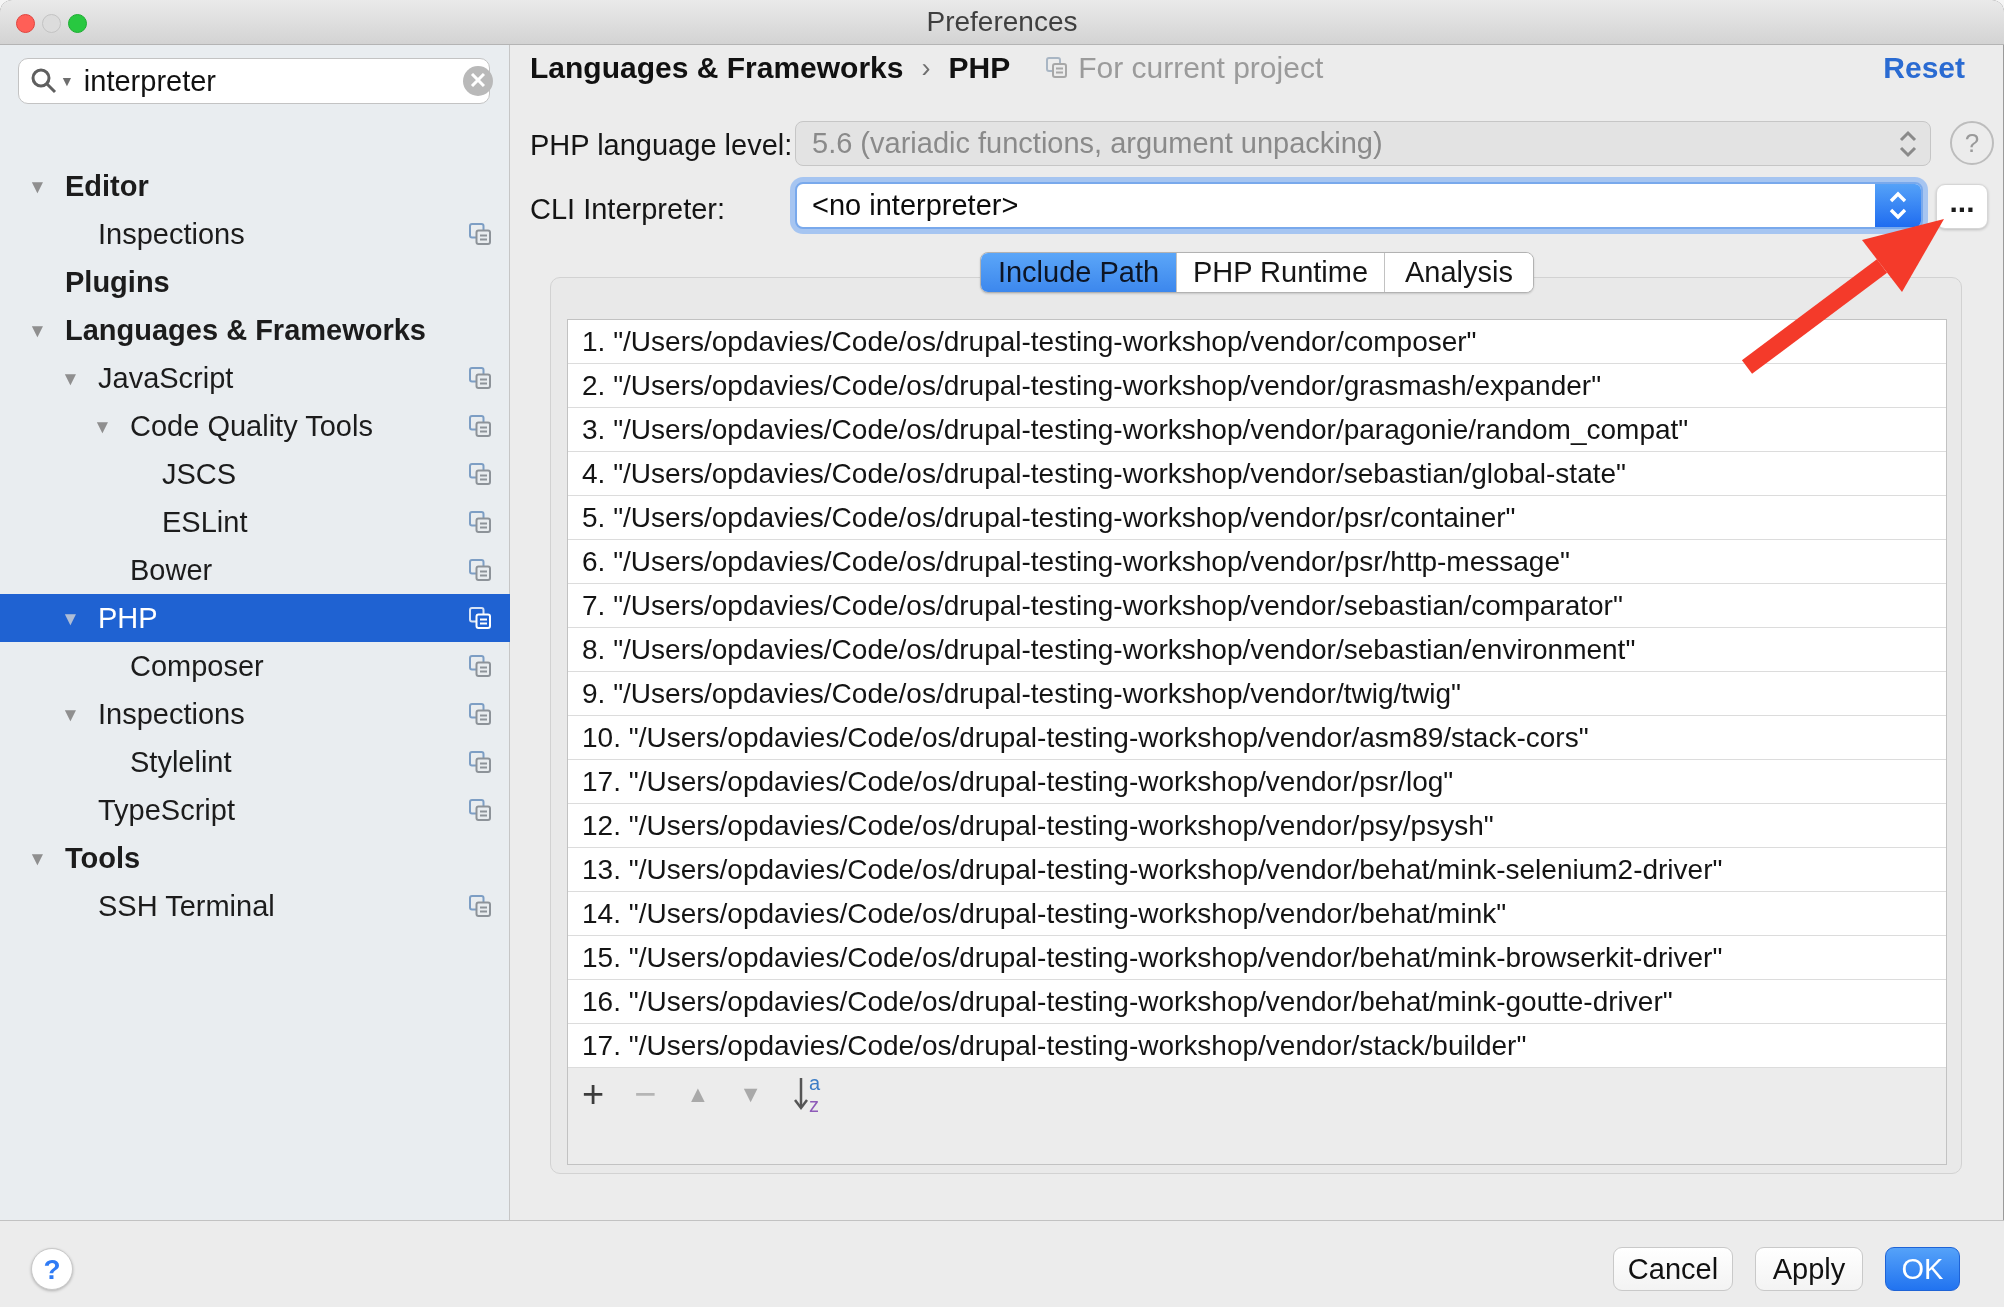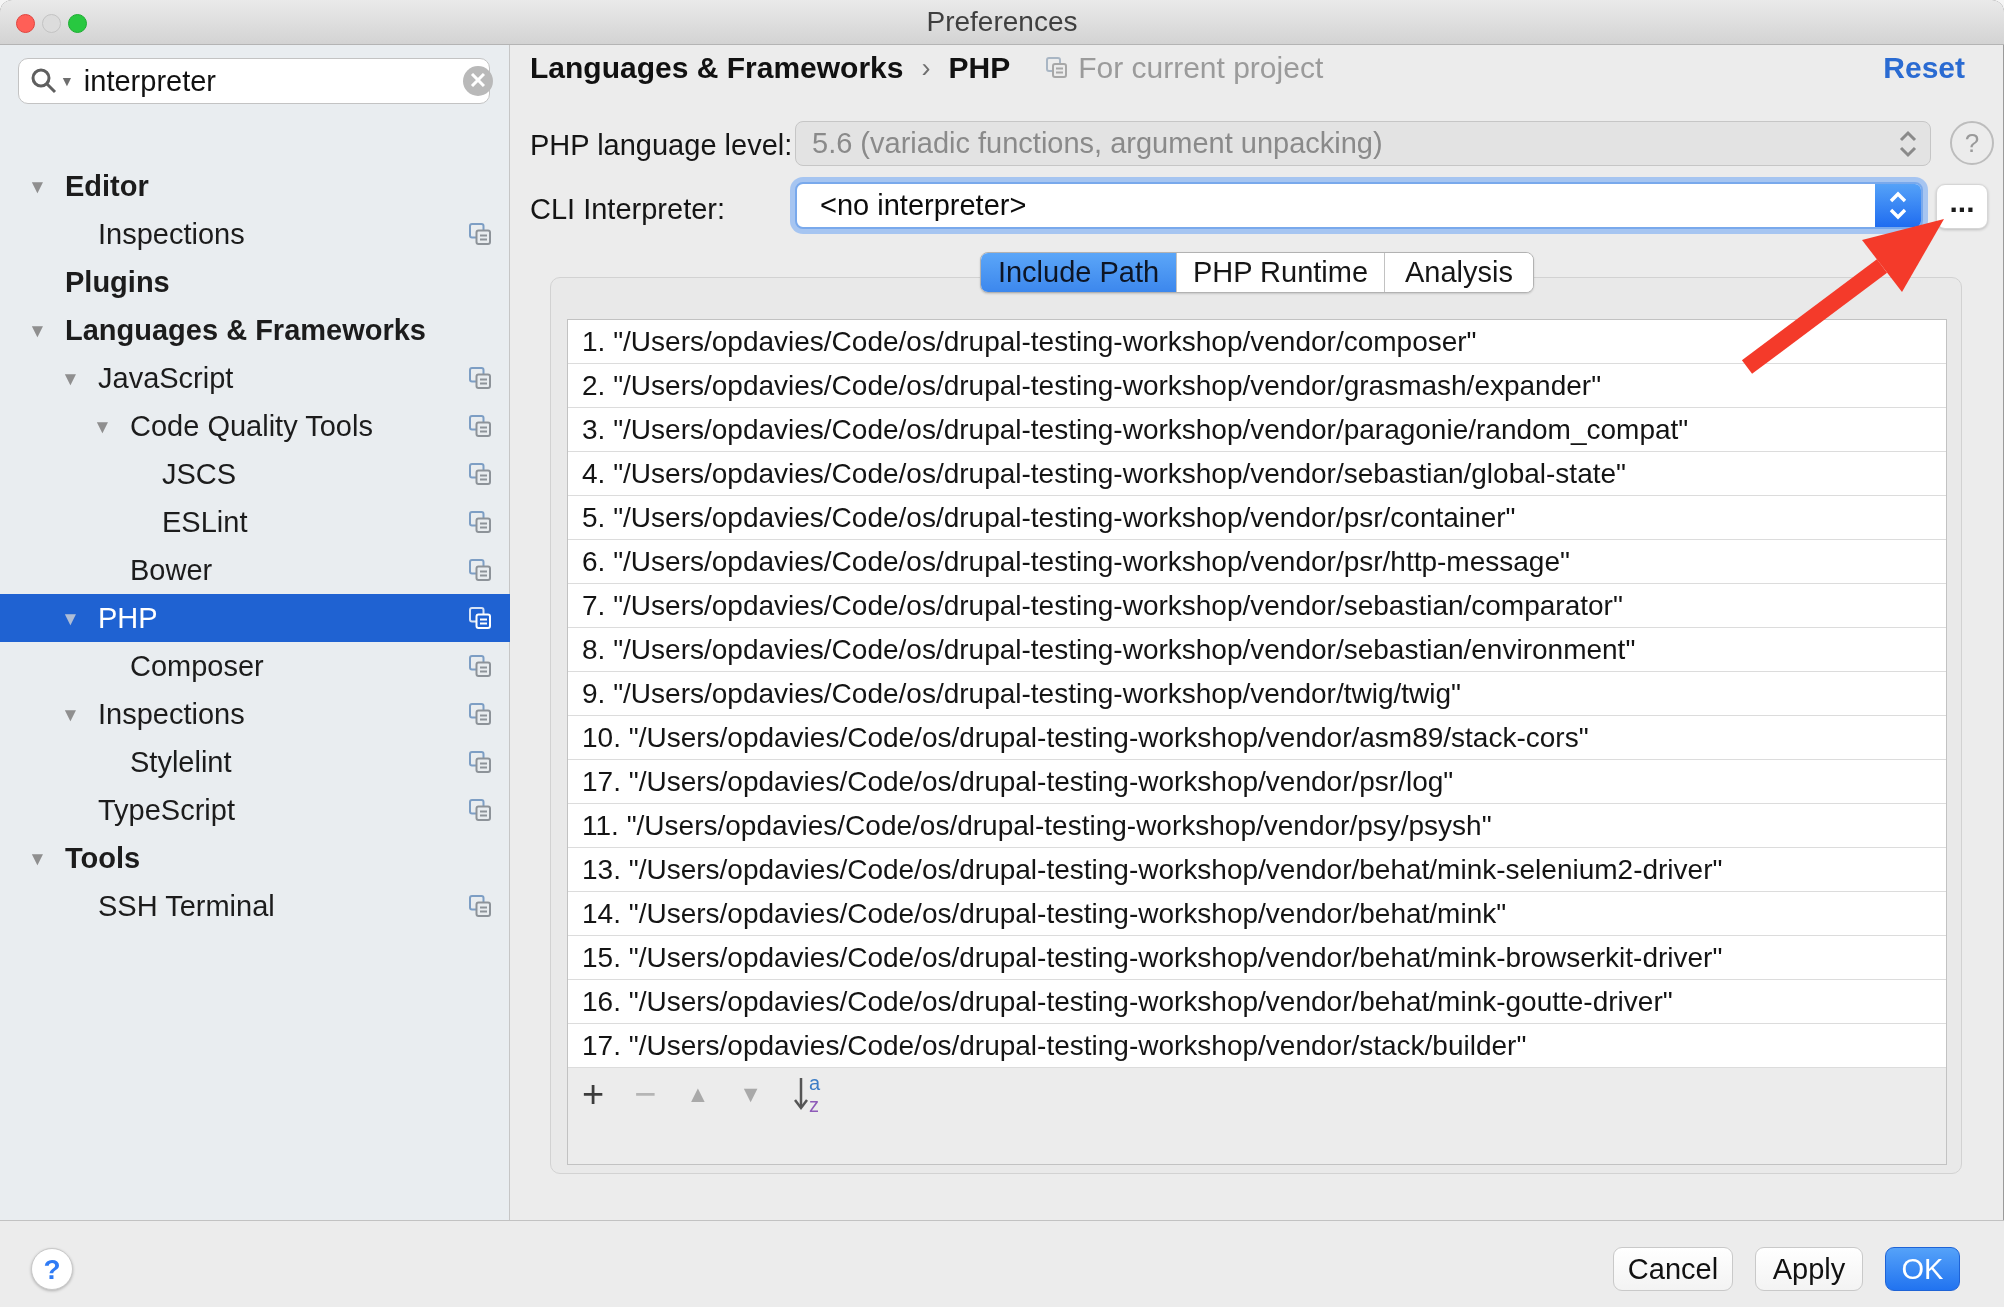--- a/index.html
+++ b/index.html
@@ -54,21 +54,21 @@
   .scope .csi2-ln{stroke:#a7a7a7;}
   .reset{position:absolute;right:39px;top:48px;height:40px;line-height:40px;font-size:30px;font-weight:bold;color:#2a6bd2;cursor:pointer;text-align:center;}
   
   .flabel{position:absolute;left:530px;font-size:29px;color:#151515;}
   .combo{position:absolute;box-sizing:border-box;border-radius:8px;display:flex;align-items:center;}
   .combo.disabled{left:795px;top:121px;width:1136px;height:45px;background:#e3e3e3;border:1px solid #c6c6c6;}
   .combo.disabled .val{flex:1;padding-left:16px;font-size:29px;color:#8a8a8a;white-space:nowrap;overflow:hidden;}
   .combo.disabled .step{width:44px;display:flex;flex-direction:column;align-items:center;gap:2px;}
   .combo.focused{left:795px;top:182px;width:1128px;height:47px;background:#fff;border:2px solid #79a9ec;
                  box-shadow:0 0 0 5px rgba(110,165,245,.55);}
-  .combo.focused .val{flex:1;padding-left:23px;font-size:29px;color:#0c0c0c;}
+  .combo.focused .val{flex:1;padding-left:15px;font-size:29px;color:#0c0c0c;}
   .bluestep{width:46px;align-self:stretch;background:linear-gradient(180deg,#55a2f8,#1f6cf0);
             border-radius:0 6px 6px 0;display:flex;flex-direction:column;align-items:center;justify-content:center;gap:3px;}
   .helpcircle{position:absolute;left:1950px;top:121px;width:44px;height:44px;border:2px solid #bdbdbd;border-radius:50%;
               box-sizing:border-box;text-align:center;line-height:40px;font-size:26px;color:#9a9a9a;}
   .browse{position:absolute;left:1936px;top:184px;width:52px;height:45px;background:#fff;border:1px solid #d6d6d6;
           border-radius:9px;box-shadow:0 1px 3px rgba(0,0,0,.2);box-sizing:border-box;
           text-align:center;font-size:30px;font-weight:bold;color:#1a1a1a;line-height:34px;}
   
   .panel{position:absolute;left:550px;top:277px;width:1412px;height:897px;background:#e9e9e9;
          border:1px solid #d2d2d2;border-radius:10px;box-sizing:border-box;}
@@ -320,21 +320,21 @@
           <div class="lrow">2. "/Users/opdavies/Code/os/drupal-testing-workshop/vendor/grasmash/expander"</div>
           <div class="lrow">3. "/Users/opdavies/Code/os/drupal-testing-workshop/vendor/paragonie/random_compat"</div>
           <div class="lrow">4. "/Users/opdavies/Code/os/drupal-testing-workshop/vendor/sebastian/global-state"</div>
           <div class="lrow">5. "/Users/opdavies/Code/os/drupal-testing-workshop/vendor/psr/container"</div>
           <div class="lrow">6. "/Users/opdavies/Code/os/drupal-testing-workshop/vendor/psr/http-message"</div>
           <div class="lrow">7. "/Users/opdavies/Code/os/drupal-testing-workshop/vendor/sebastian/comparator"</div>
           <div class="lrow">8. "/Users/opdavies/Code/os/drupal-testing-workshop/vendor/sebastian/environment"</div>
           <div class="lrow">9. "/Users/opdavies/Code/os/drupal-testing-workshop/vendor/twig/twig"</div>
           <div class="lrow">10. "/Users/opdavies/Code/os/drupal-testing-workshop/vendor/asm89/stack-cors"</div>
           <div class="lrow">17. "/Users/opdavies/Code/os/drupal-testing-workshop/vendor/psr/log"</div>
-          <div class="lrow">11. "/Users/opdavies/Code/os/drupal-testing-workshop/vendor/psy/psysh"</div>
+          <div class="lrow">12. "/Users/opdavies/Code/os/drupal-testing-workshop/vendor/psy/psysh"</div>
           <div class="lrow">13. "/Users/opdavies/Code/os/drupal-testing-workshop/vendor/behat/mink-selenium2-driver"</div>
           <div class="lrow">14. "/Users/opdavies/Code/os/drupal-testing-workshop/vendor/behat/mink"</div>
           <div class="lrow">15. "/Users/opdavies/Code/os/drupal-testing-workshop/vendor/behat/mink-browserkit-driver"</div>
           <div class="lrow">16. "/Users/opdavies/Code/os/drupal-testing-workshop/vendor/behat/mink-goutte-driver"</div>
           <div class="lrow">17. "/Users/opdavies/Code/os/drupal-testing-workshop/vendor/stack/builder"</div>
         </div>
       <div class="ltoolbar">
         <span class="tbtn">+</span>
         <span class="tbtn dim">−</span>
         <span class="tbtn tri">▲</span>

